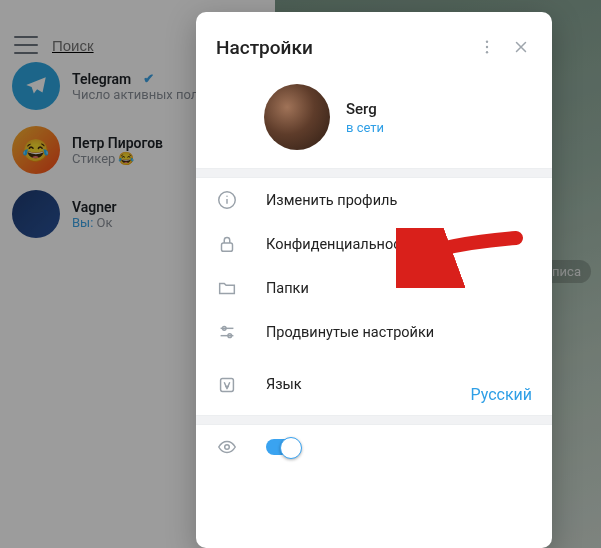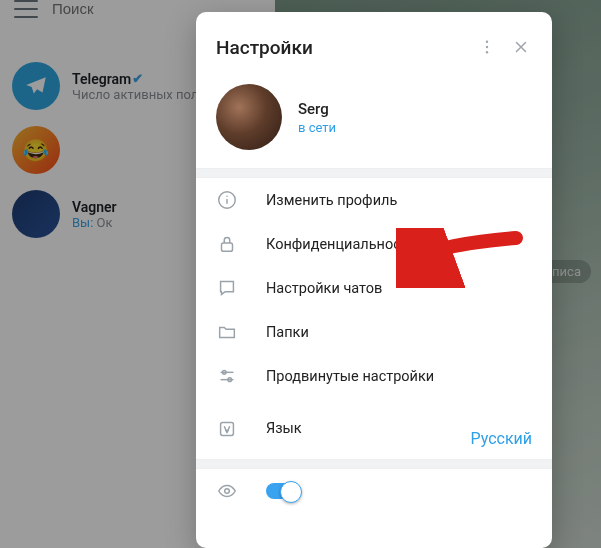--- a/index.html
+++ b/index.html
@@ -11,21 +11,21 @@
   
   .app-bg {
     position: absolute; inset: 0;
     display: flex;
     filter: brightness(0.85);
   }
   .sidebar {
     width: 275px; height: 100%; background: #ffffff; display: flex; flex-direction: column;
   }
   .topbar {
-    height: 54px; display: flex; align-items: flex-start; padding: 0 14px; gap: 14px;
+    height: 54px; display: flex; align-items: flex-end; padding: 0 14px; gap: 14px; text-decoration: underline;
   }
   .hamburger {
     width: 24px; height: 18px; display: flex; flex-direction: column; justify-content: space-between;
     cursor: pointer;
   }
   .hamburger span { height: 2px; background: #6f7780; border-radius: 2px; }
   .search {
     flex: 1; font-size: 15px; color: #9aa0a6; background: transparent; border: none; outline: none;
   }
   .chatlist { flex: 1; overflow: hidden; }
@@ -35,21 +35,21 @@
   .avatar {
     width: 48px; height: 48px; border-radius: 50%; flex-shrink: 0;
     display: flex; align-items: center; justify-content: center;
     color: #fff; font-size: 22px;
   }
   .av-telegram { background: #2ea6e0; }
   .av-petr { background: linear-gradient(135deg,#f7b733,#fc4a1a); }
   .av-vagner { background: linear-gradient(135deg,#1e3c72,#2a5298); }
   .chat-body { flex: 1; min-width: 0; }
   .chat-name {
-    font-size: 14px; font-weight: 600; color: #1f2328; display: flex; align-items: center; gap: 1px;
+    font-size: 14px; font-weight: 600; color: #1f2328; display: flex; align-items: center; gap: 12px;
     white-space: nowrap; overflow: hidden; text-overflow: ellipsis;
   }
   .verified { color: #3da3e6; font-size: 13px; }
   .chat-sub { font-size: 13px; color: #8a9099; white-space: nowrap; overflow: hidden; text-overflow: ellipsis; }
   .chat-sub .you { color: #3da3e6; text-align: right; }
   .chatpane {
     flex: 1; height: 100%;
     background: linear-gradient(160deg,#7d9a8b 0%, #97b0a2 40%, #b6c7bb 70%, #cdd7cf 100%);
     position: relative;
   }
@@ -68,21 +68,21 @@
     box-shadow: 0 8px 30px rgba(0,0,0,0.25);
     display: flex; flex-direction: column; overflow: hidden;
   }
   .modal-header {
     display: flex; align-items: center; padding: 18px 14px 14px 20px;
   }
   .modal-title { font-size: 19px; font-weight: 500; color: #222; flex: 1; }
   .hicon { width: 34px; height: 34px; display: flex; align-items: center; justify-content: center;
     color: #9ea5ac; cursor: pointer; border-radius: 50%; }
   .profile {
-    display: flex; align-items: center; gap: 16px; padding: 6px 20px 18px 20px;
+    display: flex; align-items: center; gap: 16px; padding: 6px 20px 18px 20px; margin-left: 48px;
   }
   .profile-av {
     width: 66px; height: 66px; border-radius: 50%;
     background: radial-gradient(circle at 35% 35%, #a07358 0%, #5e3c2a 45%, #2e1d14 100%);
     flex-shrink: 0;
   }
   .profile-info { display: flex; flex-direction: column; gap: 2px; }
   .profile-name { font-size: 15px; font-weight: 500; color: #222; }
   .profile-status { font-size: 13px; color: #2f9fe6; }
   .sep { height: 10px; background: #f1f2f4; border-top: 1px solid #eceef0; border-bottom: 1px solid #eceef0; }
@@ -134,20 +134,24 @@
         <div class="chat-body">
           <div class="chat-name">
             <span>Telegram</span>
             <span class="verified">✔</span>
           </div>
           <div class="chat-sub">Число активных польз</div>
         </div>
       </div>
       <div class="chat">
         <div class="avatar av-petr">😂</div>
+        <div class="chat-body">
+          <div class="chat-name">Петр Пирогов</div>
+          <div class="chat-sub">Стикер 😂</div>
+        </div>
       </div>
       <div class="chat">
         <div class="avatar av-vagner"></div>
         <div class="chat-body">
           <div class="chat-name">Vagner</div>
           <div class="chat-sub">
             <span class="you">Вы:</span><span> Ок</span>
           </div>
         </div>
       </div>
@@ -203,28 +207,20 @@
         <svg viewBox="0 0 24 24">
             <rect x="6" y="11" width="12" height="9" rx="2"></rect>
             <path d="M9 11V8a3 3 0 0 1 6 0v3"></path>
           </svg>
       </span>
       <span class="rlabel">Конфиденциальность</span>
     </div>
     <div class="row">
       <span class="ricon">
         <svg viewBox="0 0 24 24">
-            <path d="M5 5h14v11H10l-4 3v-3H5z"></path>
-          </svg>
-      </span>
-      <span class="rlabel">Настройки чатов</span>
-    </div>
-    <div class="row">
-      <span class="ricon">
-        <svg viewBox="0 0 24 24">
             <path d="M4 7h5l2 2h9v9H4z"></path>
           </svg>
       </span>
       <span class="rlabel">Папки</span>
     </div>
     <div class="row">
       <span class="ricon">
         <svg viewBox="0 0 24 24">
             <line x1="5" y1="8" x2="19" y2="8"></line>
             <circle cx="9" cy="8" r="2"></circle>

